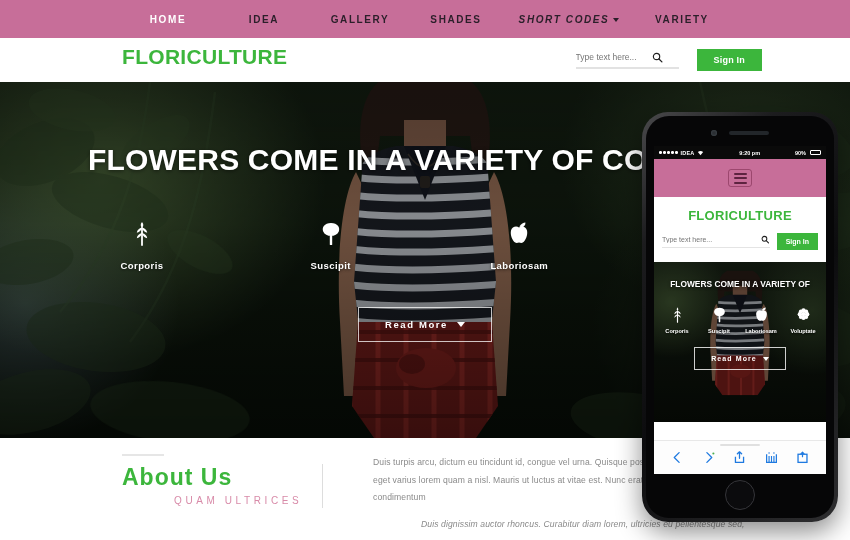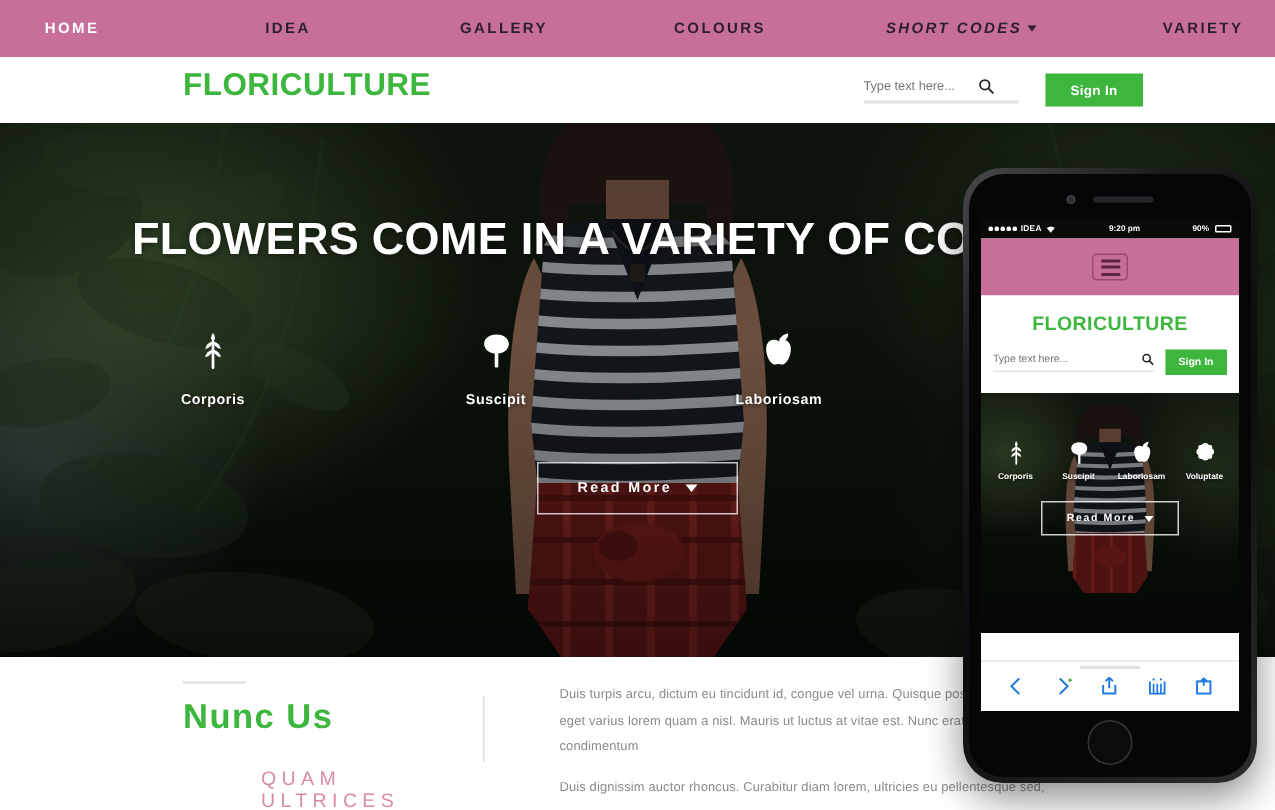--- a/index.html
+++ b/index.html
@@ -9,21 +9,21 @@
     background:#ffffff;
     position:relative;
   }
 
   
   .topnav {
     height:38px;
     background:#c76e99;
     display:flex;
     align-items:center;
-    justify-content:space-between;
+    justify-content:center;
     gap:0px;
     position:relative;
     z-index:30;
   }
   .nav-item {
     font-size:10px;
     letter-spacing:1.6px;
     font-weight:bold;
     color:#2b1f2a;
     padding:0 0;
@@ -218,44 +218,44 @@
     width:42px;height:2px;background:#e6e6e6;
     margin-bottom:8px;
   }
   .about-title {
     font-size:23px;
     font-weight:bold;
     color:#3cb63c;
     letter-spacing:1px;
   }
   .about-sub {
-    font-size:13px;
+    font-size:10px;
     color:#d88aa8;
     letter-spacing:3.6px;
-    margin-top:20px;
+    margin-top:4px;
     padding-left:52px;
   }
   .about-divider {
     width:1px;
     background:#dddddd;
     height:44px;
     margin-top:10px;
   }
   .about-right {
     padding-left:50px;
     padding-right:10px;
     width:480px;
   }
   .about-p {
     font-size:8.6px;
     line-height:2.05;
     color:#8a8a8a;
     letter-spacing:0.1px;
   }
-  .about-p.em { margin-top:9px; }
+  .about-p.em { font-style:italic; margin-top:9px;margin-left:48px; }
 
   
   .phone {
     position:absolute;
     left:642px;
     top:112px;
     width:196px;
     height:410px;
     background:linear-gradient(135deg,#4a4a4c 0%,#1c1c1e 22%,#0c0c0e 55%,#2e2e30 100%);
     border-radius:26px;
@@ -430,21 +430,21 @@
   <div class="nav-item active">
     <span>HOME</span>
   </div>
   <div class="nav-item">
     <span>IDEA</span>
   </div>
   <div class="nav-item">
     <span>GALLERY</span>
   </div>
   <div class="nav-item">
-    <span>COLOURS</span>
+    <span>SHADES</span>
   </div>
   <div class="nav-item wide">
     <span>SHORT CODES</span><span class="caret-down"></span>
   </div>
   <div class="nav-item">
     <span>VARIETY</span>
   </div>
 </div>
 
 <div class="header">
@@ -623,21 +623,21 @@
     <button class="readmore">
       <span>Read More</span>
       <span class="chev"></span>
     </button>
   </div>
 </div>
 
 <div class="about">
   <div class="about-left">
     <div class="about-rule"></div>
-    <div class="about-title">Nunc Us</div>
+    <div class="about-title">About Us</div>
     <div class="about-sub">QUAM ULTRICES</div>
   </div>
   <div class="about-divider"></div>
   <div class="about-right">
     <p class="about-p">Duis turpis arcu, dictum eu tincidunt id, congue vel urna. Quisque posuere cursus, ex tortor elementum leo, eget varius lorem quam a nisl. Mauris ut luctus at vitae est. Nunc erat odio, blandit eget nisl ac, laoreet condimentum</p>
     <p class="about-p em">Duis dignissim auctor rhoncus. Curabitur diam lorem, ultricies eu pellentesque sed,</p>
   </div>
 </div>
 
 <div class="phone">
@@ -729,20 +729,21 @@
               <line x1="164" y1="240" x2="164" y2="370"></line>
               <line x1="200" y1="240" x2="200" y2="370"></line>
             </g>
             <ellipse cx="126" cy="292" rx="30" ry="20" fill="#8d2420"></ellipse>
           </g>
         </svg>
         <div class="phone-hero-ov"></div>
 
         <div class="phone-hero-content">
           <div class="phone-hero-title">
+            <div>FLOWERS COME IN A VARIETY OF</div>
           </div>
 
           <div class="phone-icons">
             <div class="phone-icon-item">
               <svg width="13" height="16" viewBox="0 0 20 24">
                 <g fill="#ffffff">
                   <path d="M10 0 q2.6 3 0 6 q-2.6-3 0-6"></path>
                   <path d="M10 5.5 q4.6 1.2 5.2 5.2 q-4.6-1.2-5.2-5.2"></path>
                   <path d="M10 5.5 q-4.6 1.2-5.2 5.2 q4.6-1.2 5.2-5.2"></path>
                   <path d="M10 11 q4.6 1.2 5.2 5.2 q-4.6-1.2-5.2-5.2"></path>

